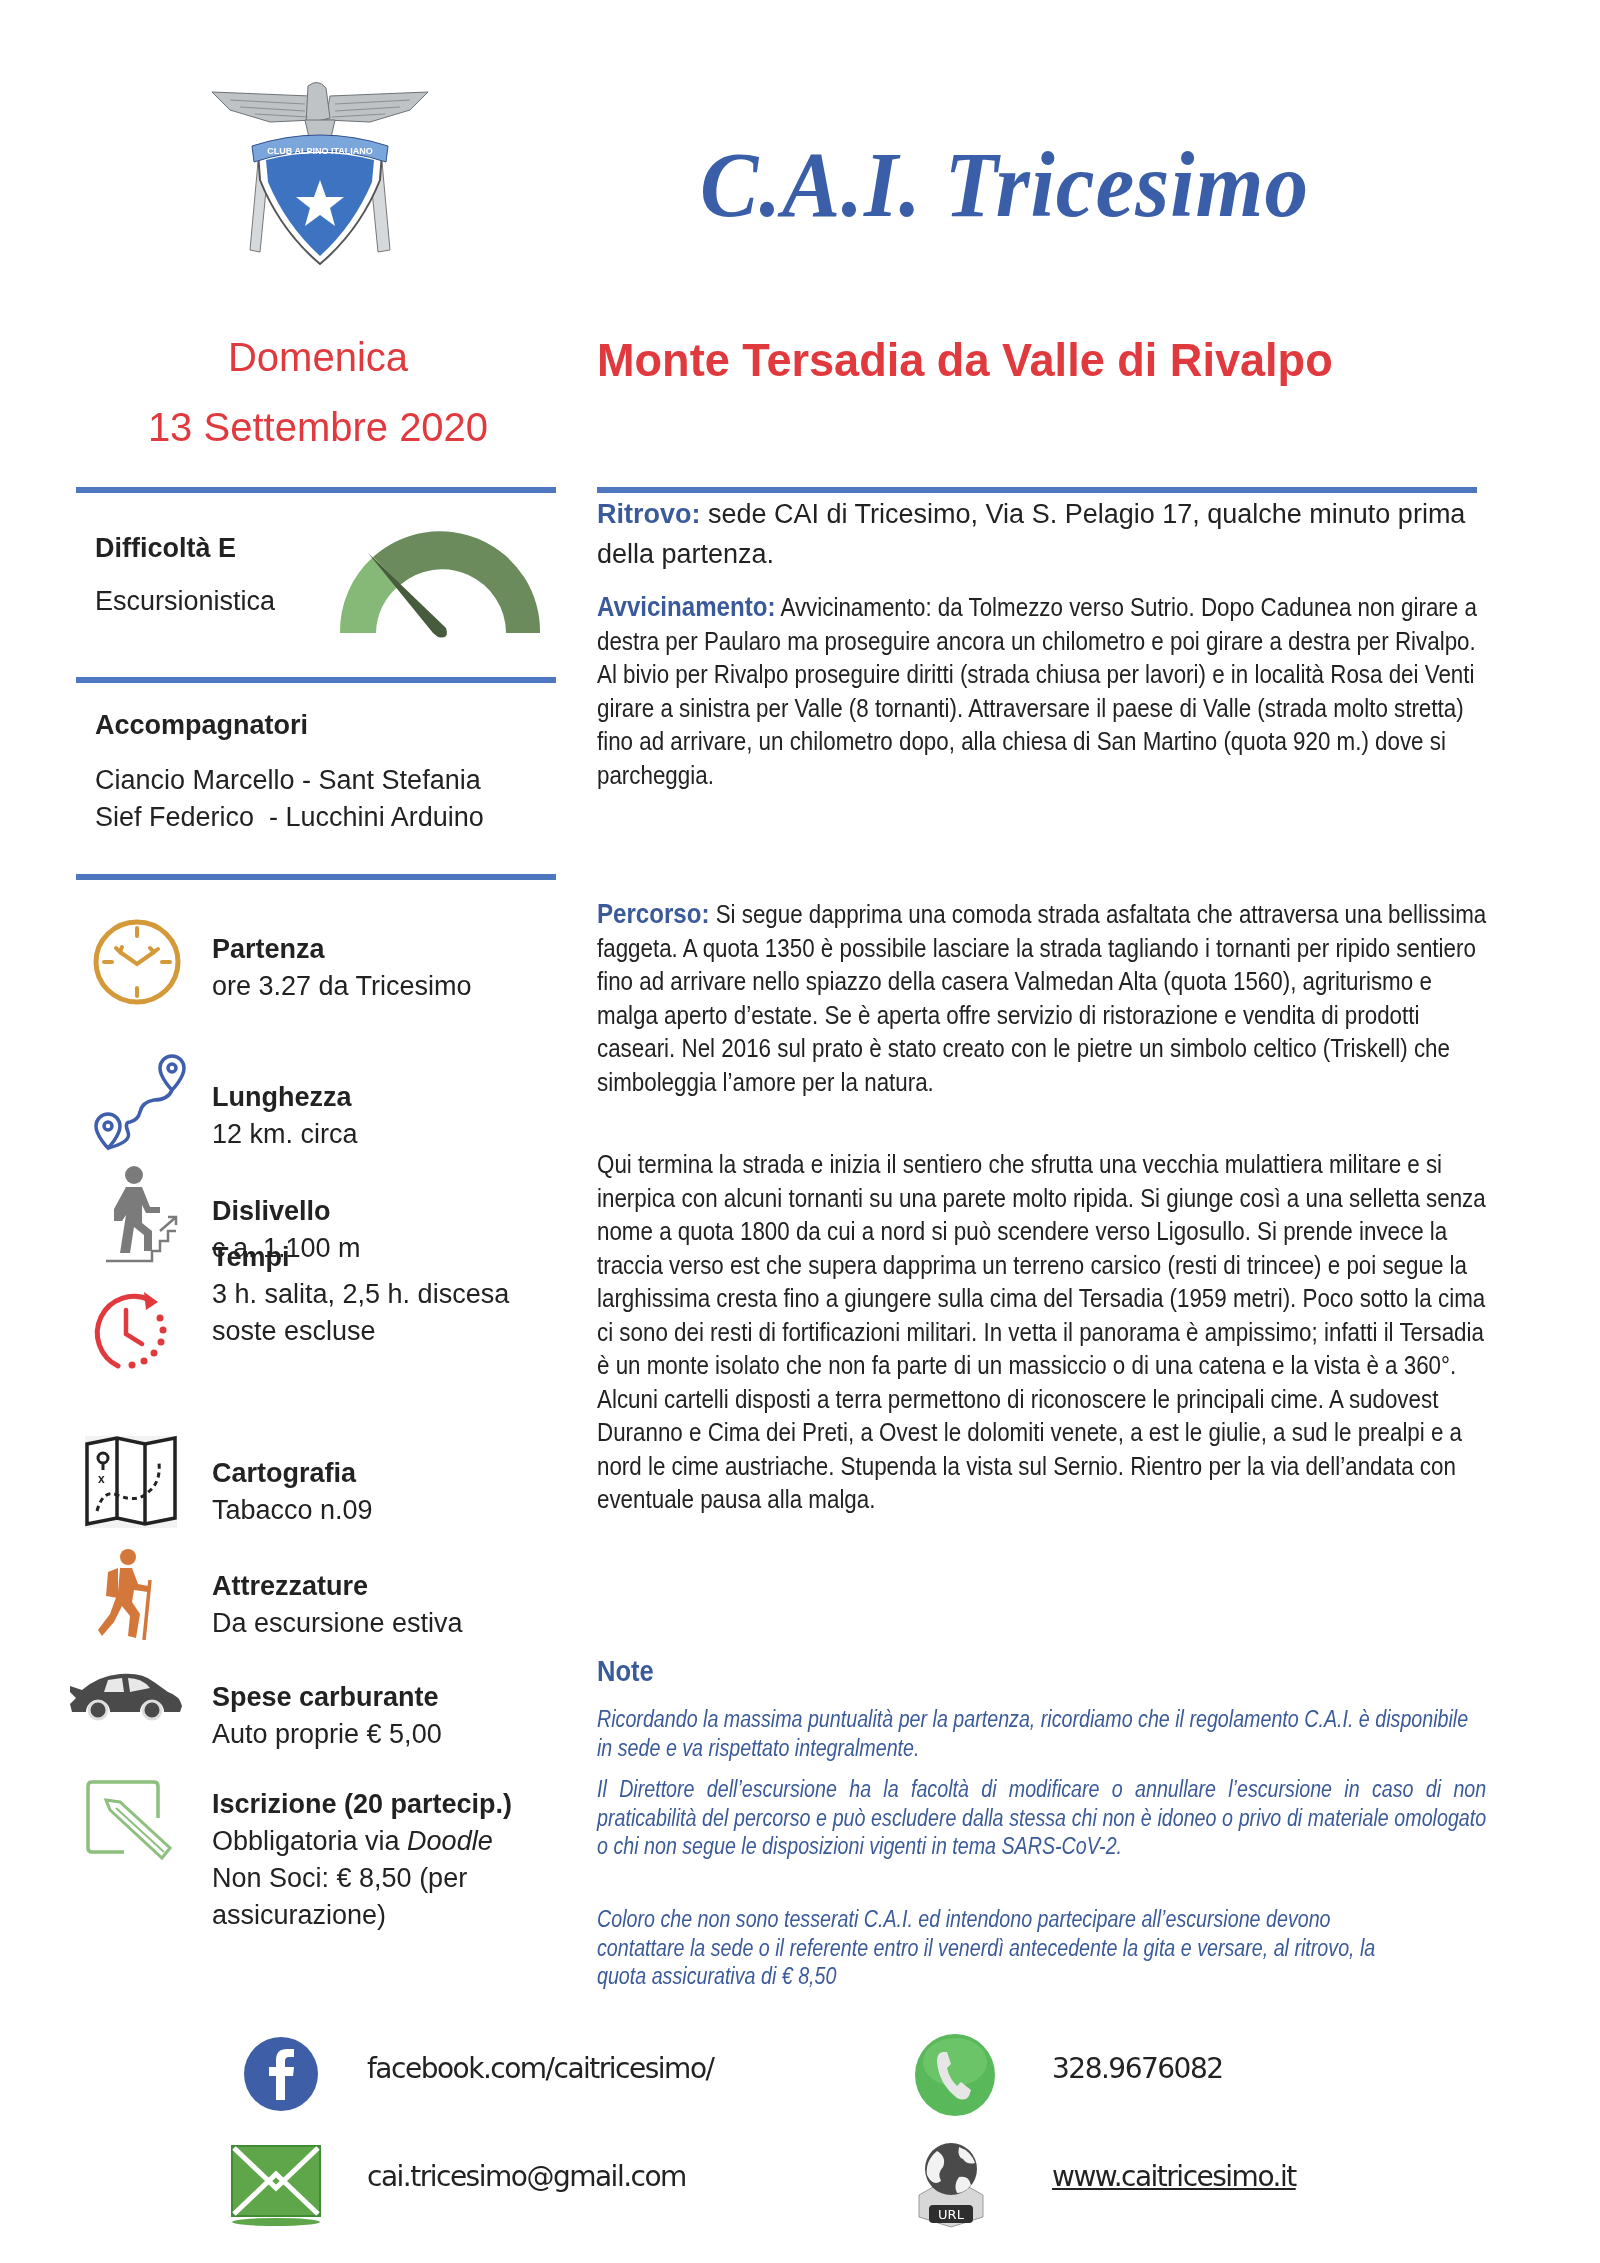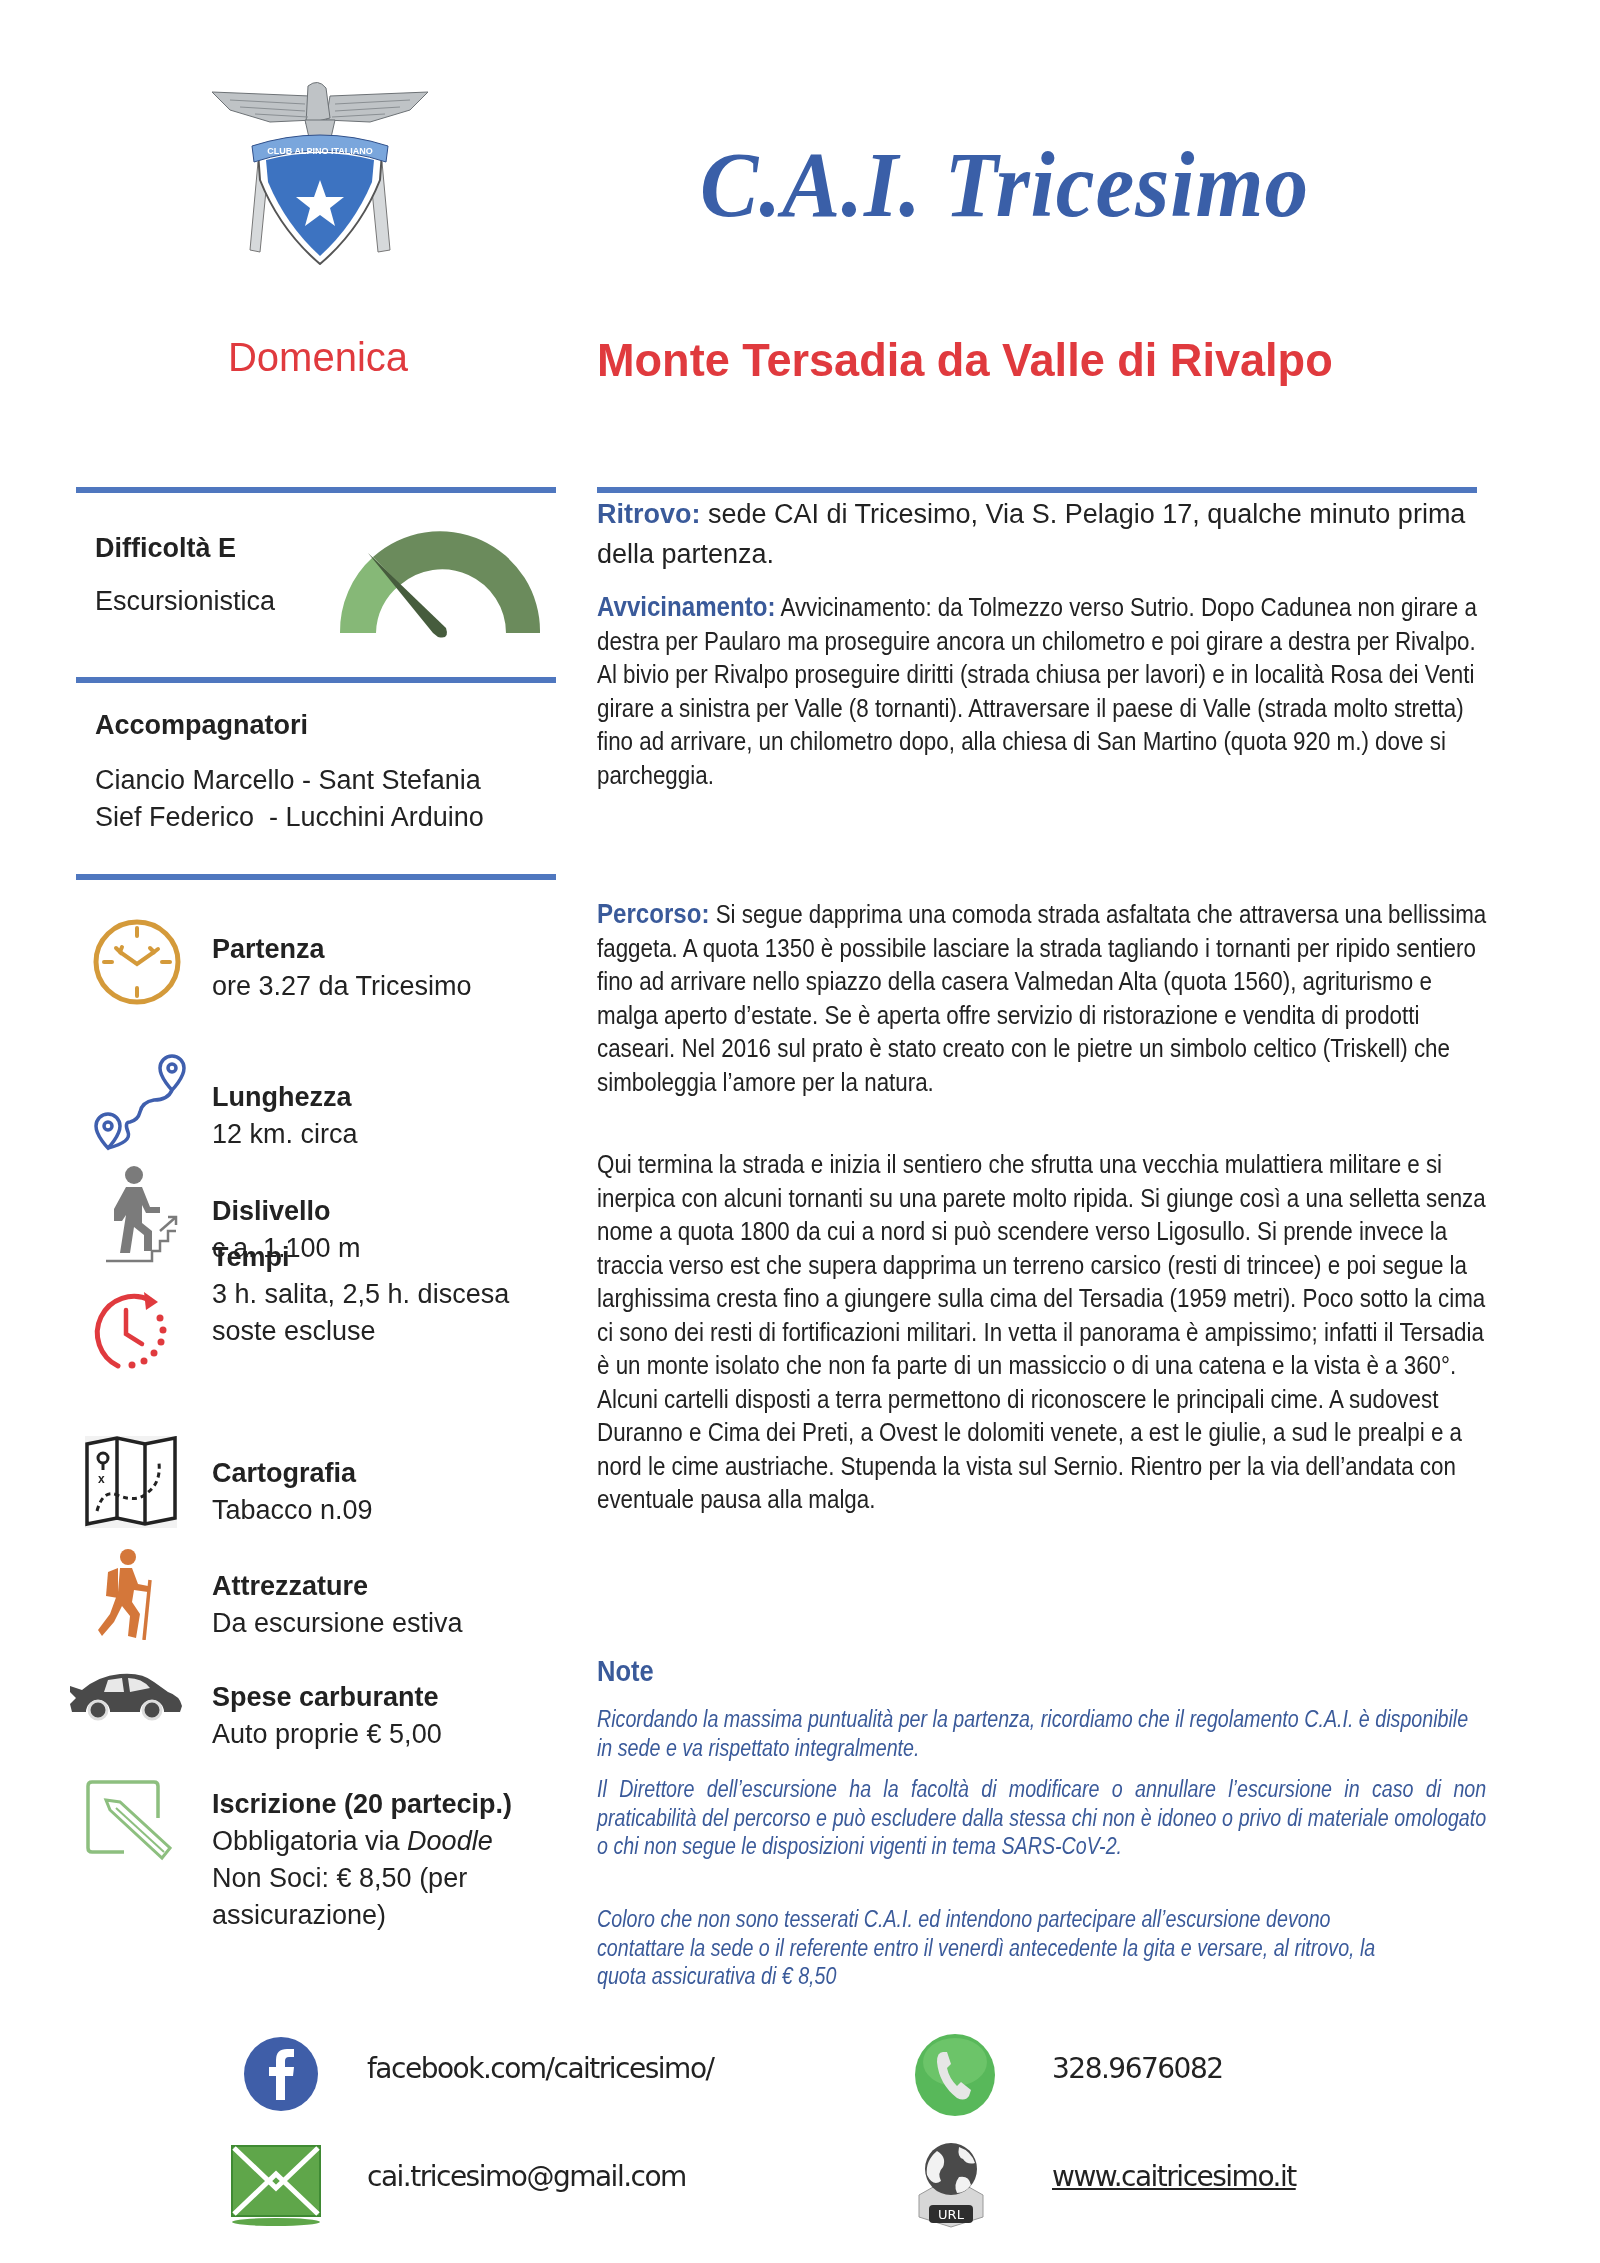--- a/index.html
+++ b/index.html
@@ -70,20 +70,21 @@
   <path d="M42 66 Q110 44 178 66 L176 82 Q110 60 44 82 Z" fill="#7aa6dc" stroke="#2f4f8a" stroke-width="1"></path>
   <text x="110" y="74" font-family="Liberation Sans, sans-serif" font-size="9" font-weight="bold" fill="#fff" text-anchor="middle">CLUB ALPINO ITALIANO</text>
 
   <polygon points="110,100 116,117 134,117 120,128 125,146 110,135 95,146 100,128 86,117 104,117" fill="#fff"></polygon>
 </svg>
 
 <div class="abs brand-title">C.A.I. Tricesimo</div>
 
 <div class="abs date-block">
   <div>Domenica</div>
+  <div>13 Settembre 2020</div>
 </div>
 
 <div class="abs event-title">Monte Tersadia da Valle di Rivalpo</div>
 
 <div class="abs divider ldiv1"></div>
 <div class="abs lbl-bold diff-title">Difficoltà E</div>
 <div class="abs lbl-norm diff-sub">Escursionistica</div>
 <svg class="abs gauge" viewBox="0 0 205 115">
   <path d="M2 108 A100 100 0 0 1 35 32 L62 60 A62 62 0 0 0 38 108 Z" fill="#86b877"></path>
   <path d="M35 32 A100 100 0 0 1 202 108 L168 108 A64 64 0 0 0 62 60 Z" fill="#6b8b5c"></path>

